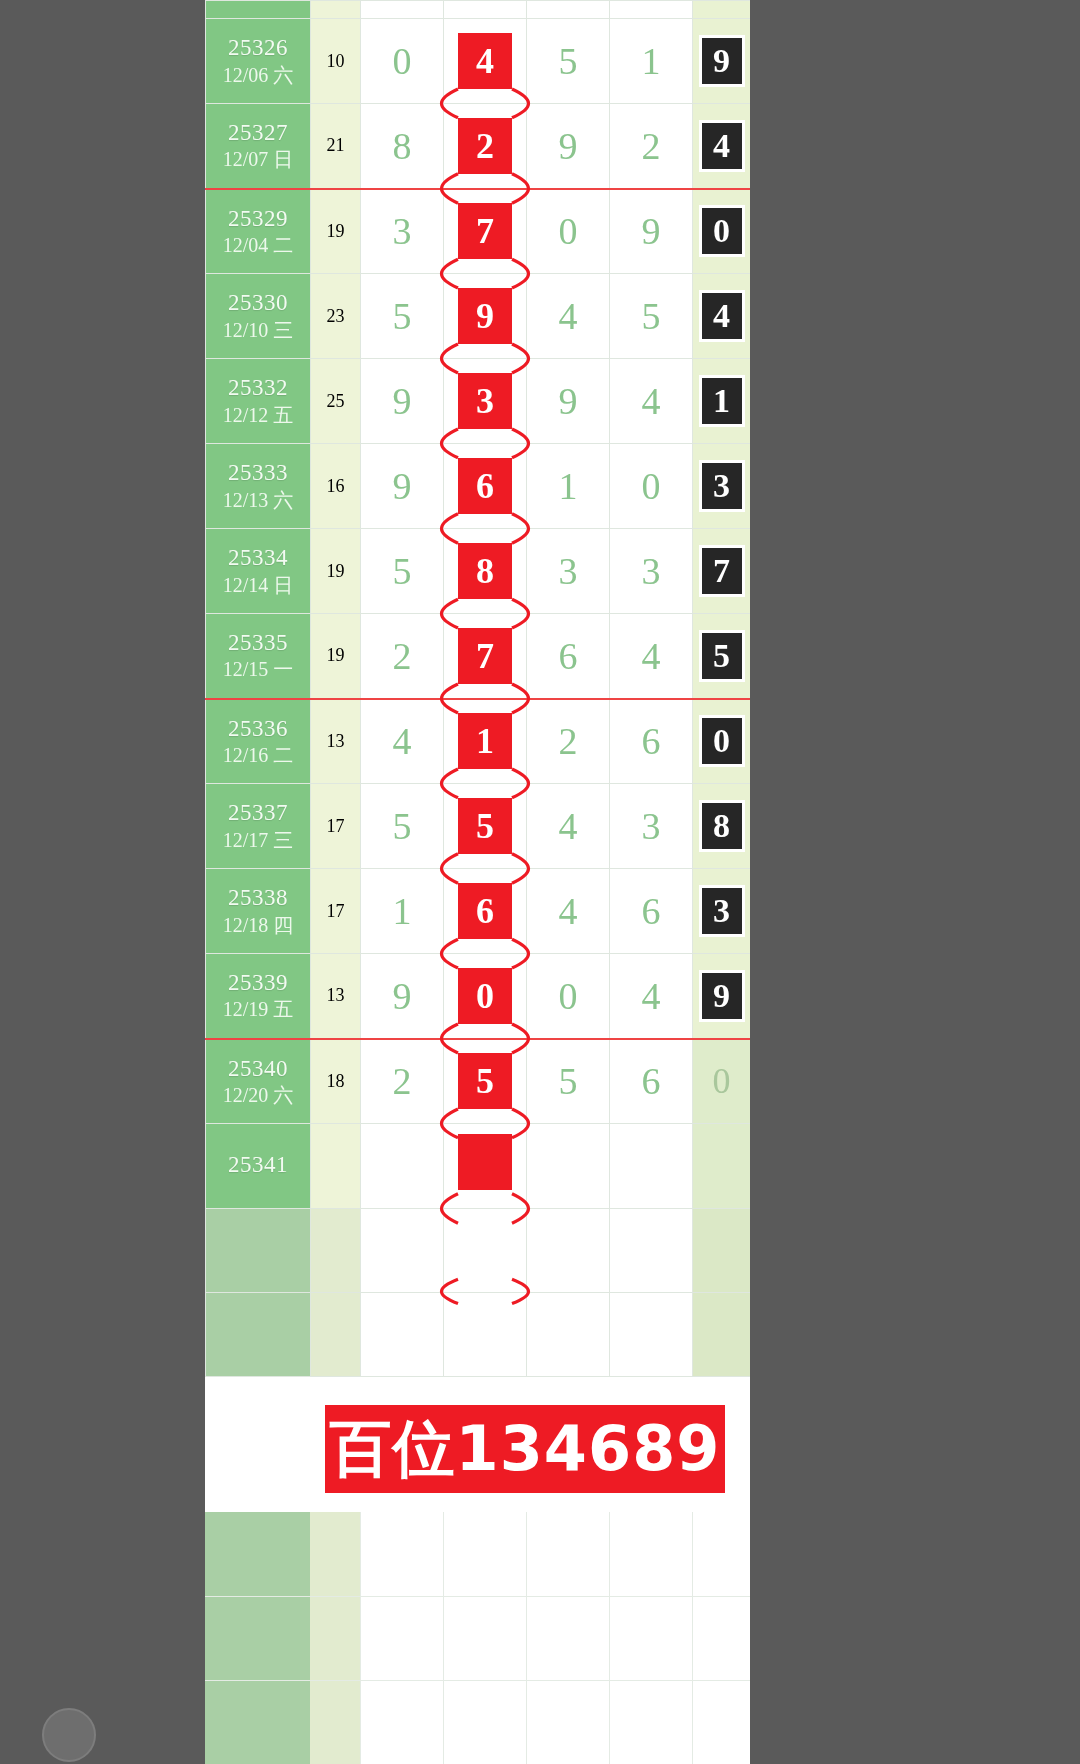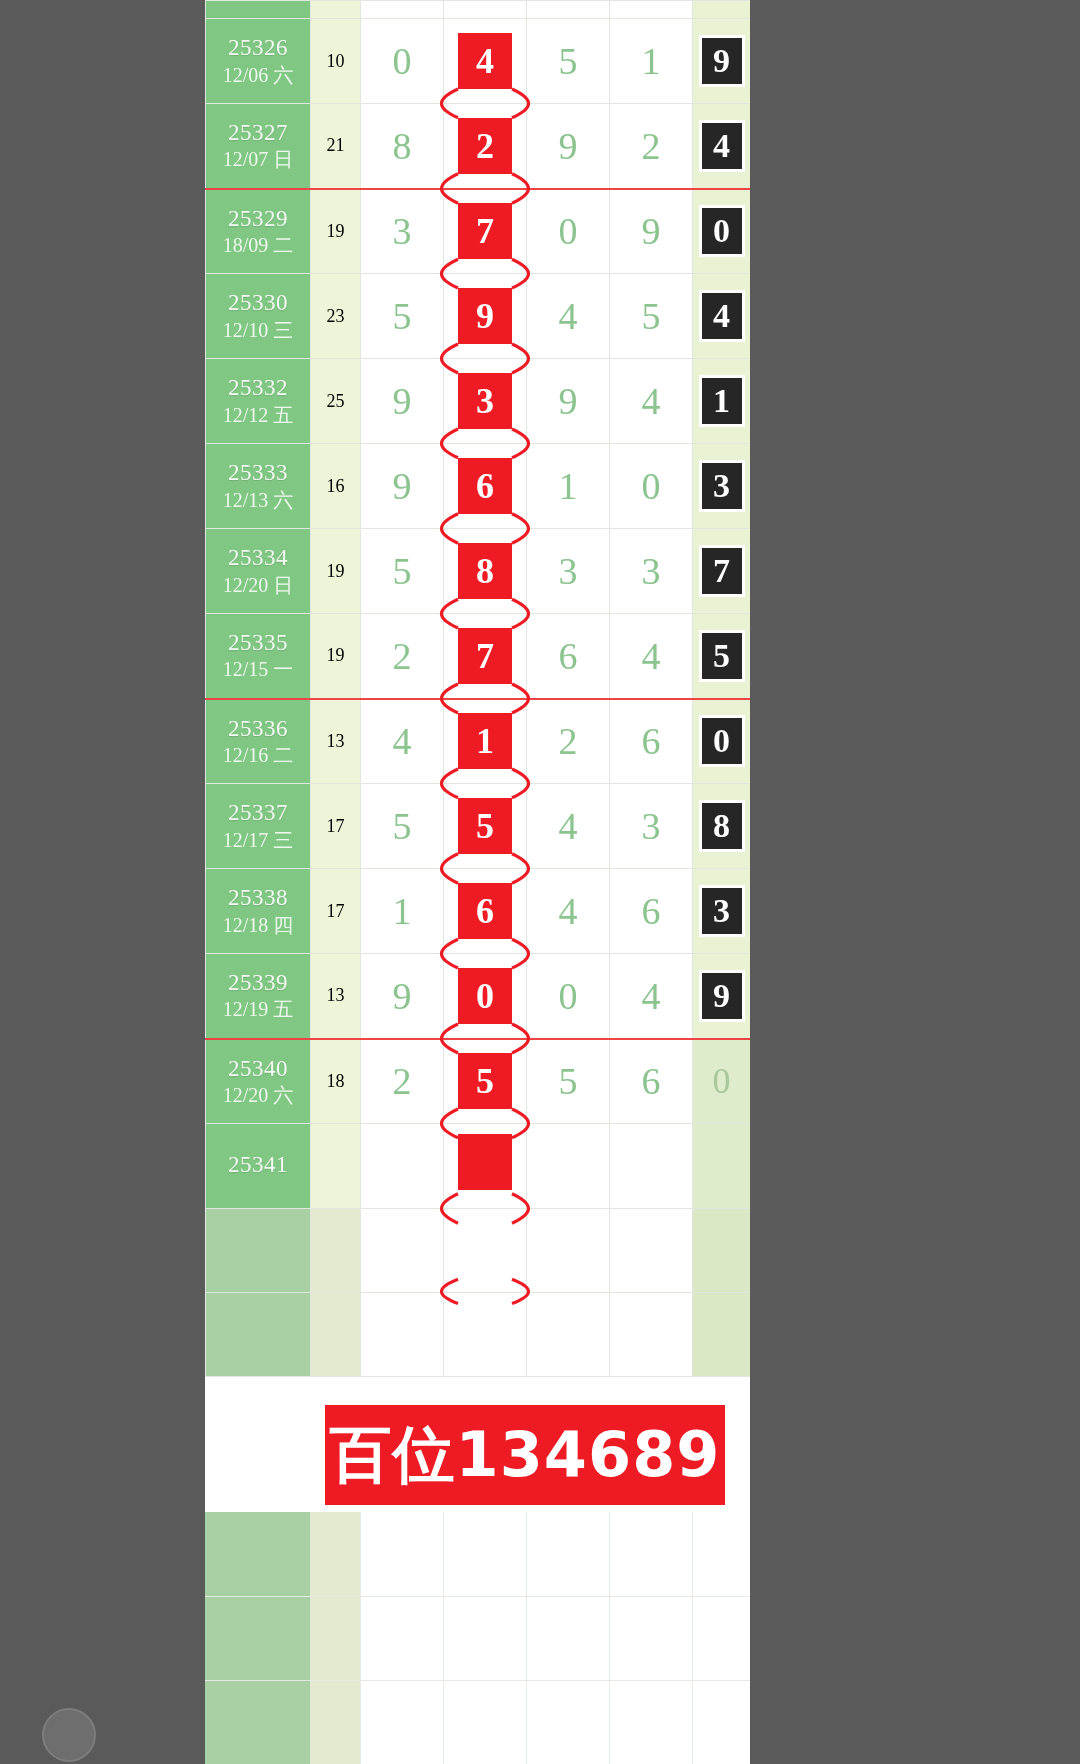--- a/index.html
+++ b/index.html
@@ -152,21 +152,21 @@
     pointer-events: none;
     z-index: 2;
   }
 
   
   #banner {
     position: absolute;
     left: 325px;
     top: 1405px;
     width: 400px;
-    height: 100px;
+    height: 88px;
     background: #ee1b24;
     display: flex;
     align-items: center;
     justify-content: center;
     z-index: 6;
     text-align: right;
   }
   #banner .txt {
     color: #ffffff;
     font-size: 62px;
@@ -276,21 +276,21 @@
             <td class="sum">21</td>
             <td class="digit">8</td>
             <td class="digit hl"><span class="mark">2</span></td>
             <td class="digit">9</td>
             <td class="digit">2</td>
             <td class="blk"><span class="box">4</span></td>
           </tr>
           <tr>
             <td class="issue">
               <span class="no">25329</span>
-              <span class="dt">18/09 二</span>
+              <span class="dt">12/04 二</span>
             </td>
             <td class="sum">19</td>
             <td class="digit">3</td>
             <td class="digit hl"><span class="mark">7</span></td>
             <td class="digit">0</td>
             <td class="digit">9</td>
             <td class="blk"><span class="box">0</span></td>
           </tr>
           <tr>
             <td class="issue">
@@ -324,21 +324,21 @@
             <td class="sum">16</td>
             <td class="digit">9</td>
             <td class="digit hl"><span class="mark">6</span></td>
             <td class="digit">1</td>
             <td class="digit">0</td>
             <td class="blk"><span class="box">3</span></td>
           </tr>
           <tr>
             <td class="issue">
               <span class="no">25334</span>
-              <span class="dt">12/20 日</span>
+              <span class="dt">12/14 日</span>
             </td>
             <td class="sum">19</td>
             <td class="digit">5</td>
             <td class="digit hl"><span class="mark">8</span></td>
             <td class="digit">3</td>
             <td class="digit">3</td>
             <td class="blk"><span class="box">7</span></td>
           </tr>
           <tr class="grp">
             <td class="issue">

